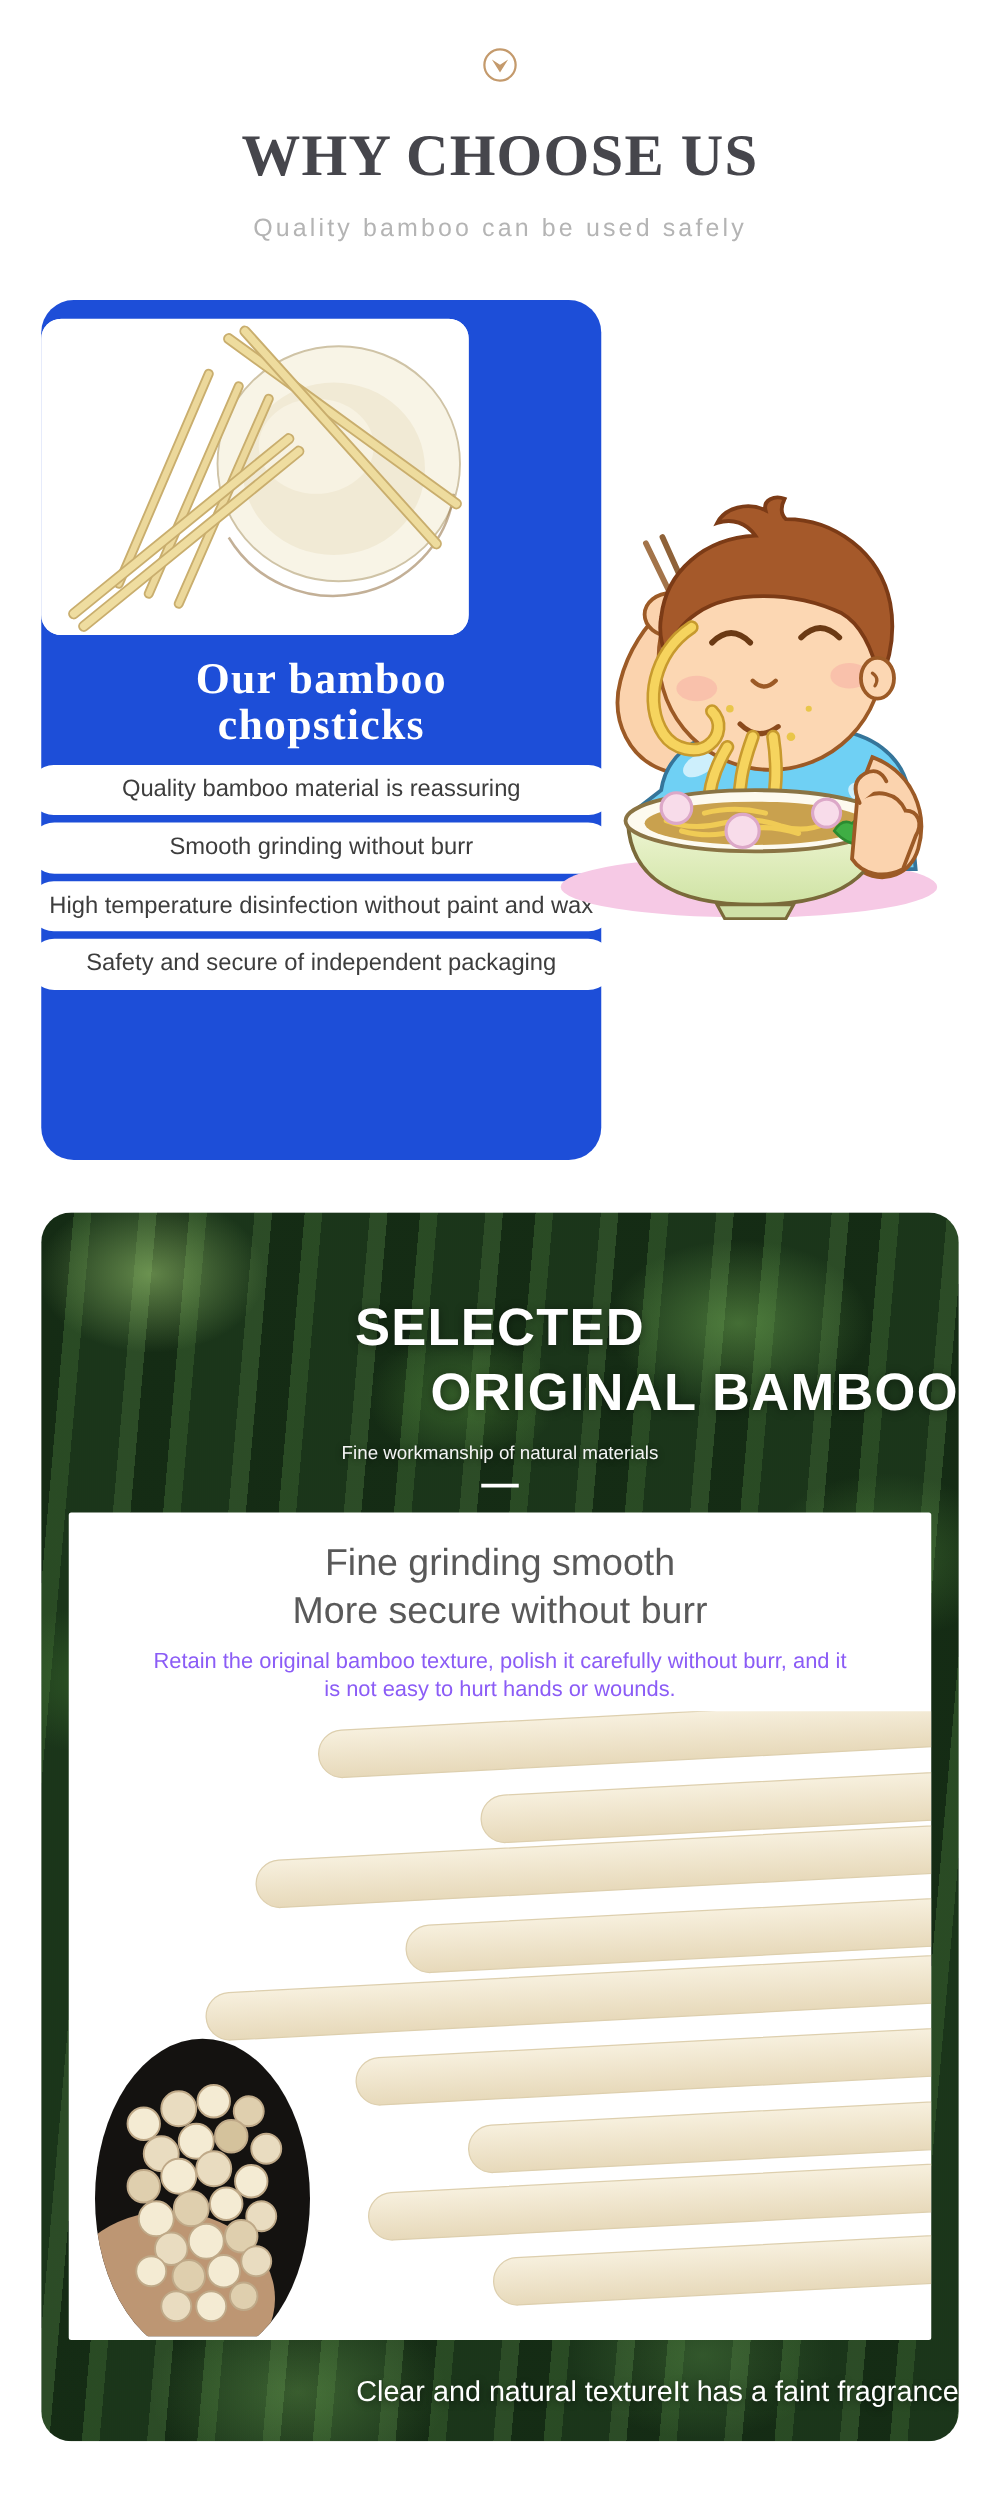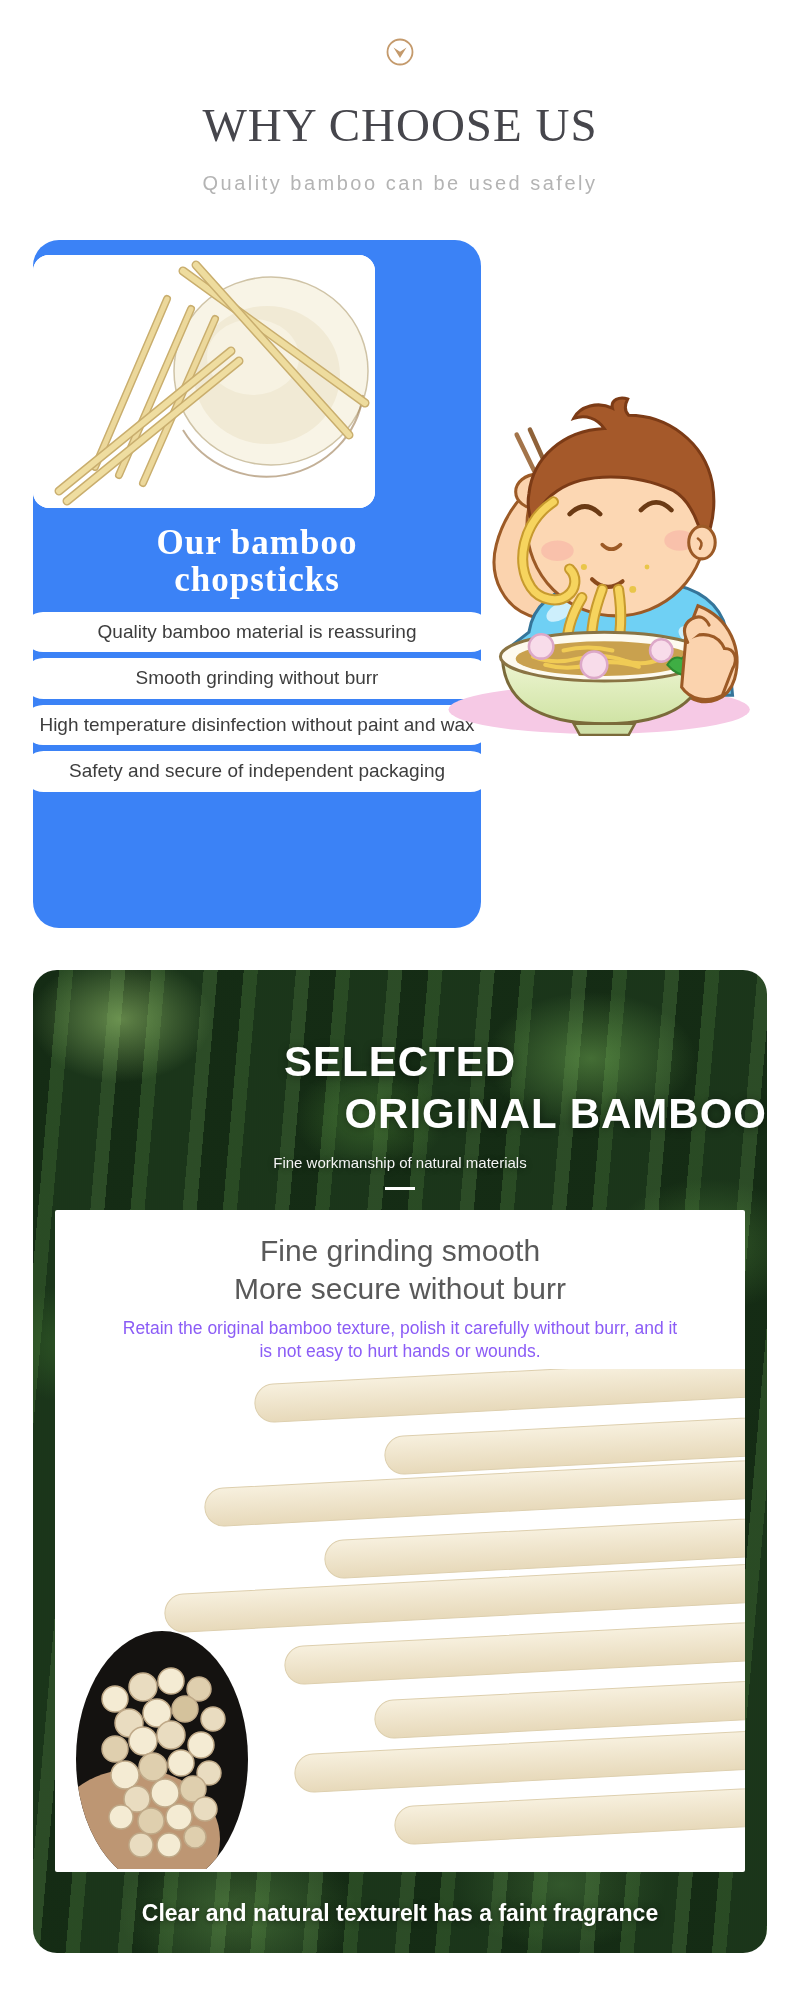--- a/index.html
+++ b/index.html
@@ -2,27 +2,27 @@
 <html><head>
 <meta charset="utf-8">
 <style>
   html,body{margin:0;padding:0;background:#fff;}
   .page{position:relative;width:800px;height:2014px;margin:0 auto;background:#fff;overflow:hidden;
         font-family:"Liberation Sans","DejaVu Sans",sans-serif;}
 
   
   .scroll-icon{position:absolute;top:38px;left:50%;transform:translateX(-50%);width:28px;height:28px;}
   .page-title{position:absolute;top:98px;left:0;right:0;text-align:center;
-              font-family:"Liberation Serif","DejaVu Serif",serif;font-weight:normal;
+              font-family:"Liberation Serif","DejaVu Serif",serif;font-weight:bold;
               font-size:47px;letter-spacing:1px;color:#46464c;}
   .page-subtitle{position:absolute;top:172px;left:0;right:0;text-align:center;
                  font-size:20px;letter-spacing:2.5px;color:#b4b4b4;}
 
   
-  .why-card{position:absolute;left:33px;top:240px;width:448px;height:688px;background:#3b82f6;
+  .why-card{position:absolute;left:33px;top:240px;width:448px;height:688px;background:#1d4ed8;
             border-radius:26px;box-sizing:border-box;}
   .product-photo{margin-top:15px;width:342px;height:253px;background:#fff;border-radius:16px;overflow:hidden;}
   .why-heading{margin:16px 0 13px;text-align:center;color:#fff;
                font-family:"Liberation Serif","DejaVu Serif",serif;font-weight:bold;
                font-size:35px;line-height:1.07;letter-spacing:1px;}
   .pill{background:#fff;border-radius:24px;margin:0 -10px 6px;padding:9px 6px;text-align:center;
         font-size:19px;line-height:1.18;color:#3d3d3d;}
 
   
   .hero-boy{position:absolute;left:430px;top:396px;width:320px;height:340px;}
@@ -46,22 +46,22 @@
   .gs-title2{text-align:right;color:#fff;font-weight:bold;font-size:42px;line-height:52px;
              letter-spacing:1px;text-shadow:0 1px 8px rgba(0,0,0,.4);}
   .gs-subtitle{margin-top:14px;text-align:center;color:#f4f4f4;font-size:15px;
                text-shadow:0 1px 6px rgba(0,0,0,.45);}
   .gs-dash{width:30px;height:3px;background:#fff;margin:16px auto 0;}
   .inner-card{margin:20px auto 0;width:690px;height:662px;background:#fff;border-radius:2px;
               box-sizing:border-box;padding-top:22px;overflow:hidden;}
   .ic-heading{text-align:center;color:#595959;font-size:30px;line-height:1.25;}
   .ic-body{margin-top:10px;padding:0 62px;text-align:center;color:#8b5cf6;font-size:17.5px;line-height:1.32;}
   .ic-photo{margin-top:6px;width:690px;height:500px;}
-  .gs-caption{position:absolute;bottom:26px;left:0;right:0;text-align:center;color:#fff;font-size:23px;
-              text-shadow:0 1px 6px rgba(0,0,0,.5);font-weight:bold;}
+  .gs-caption{position:absolute;bottom:26px;left:0;right:0;text-align:right;color:#fff;font-size:23px;
+              text-shadow:0 1px 6px rgba(0,0,0,.5);}
 </style>
 </head>
 <body>
 
 <div class="page">
 
   <div class="scroll-icon">
     <svg width="28" height="28" viewBox="0 0 28 28">
       <circle cx="14" cy="14" r="12.5" fill="none" stroke="#c49a6c" stroke-width="1.8"></circle>
       <path d="M7.5 9.5 L14 20 L20.5 9.5 L14 13.8 Z" fill="#c49a6c"></path>

